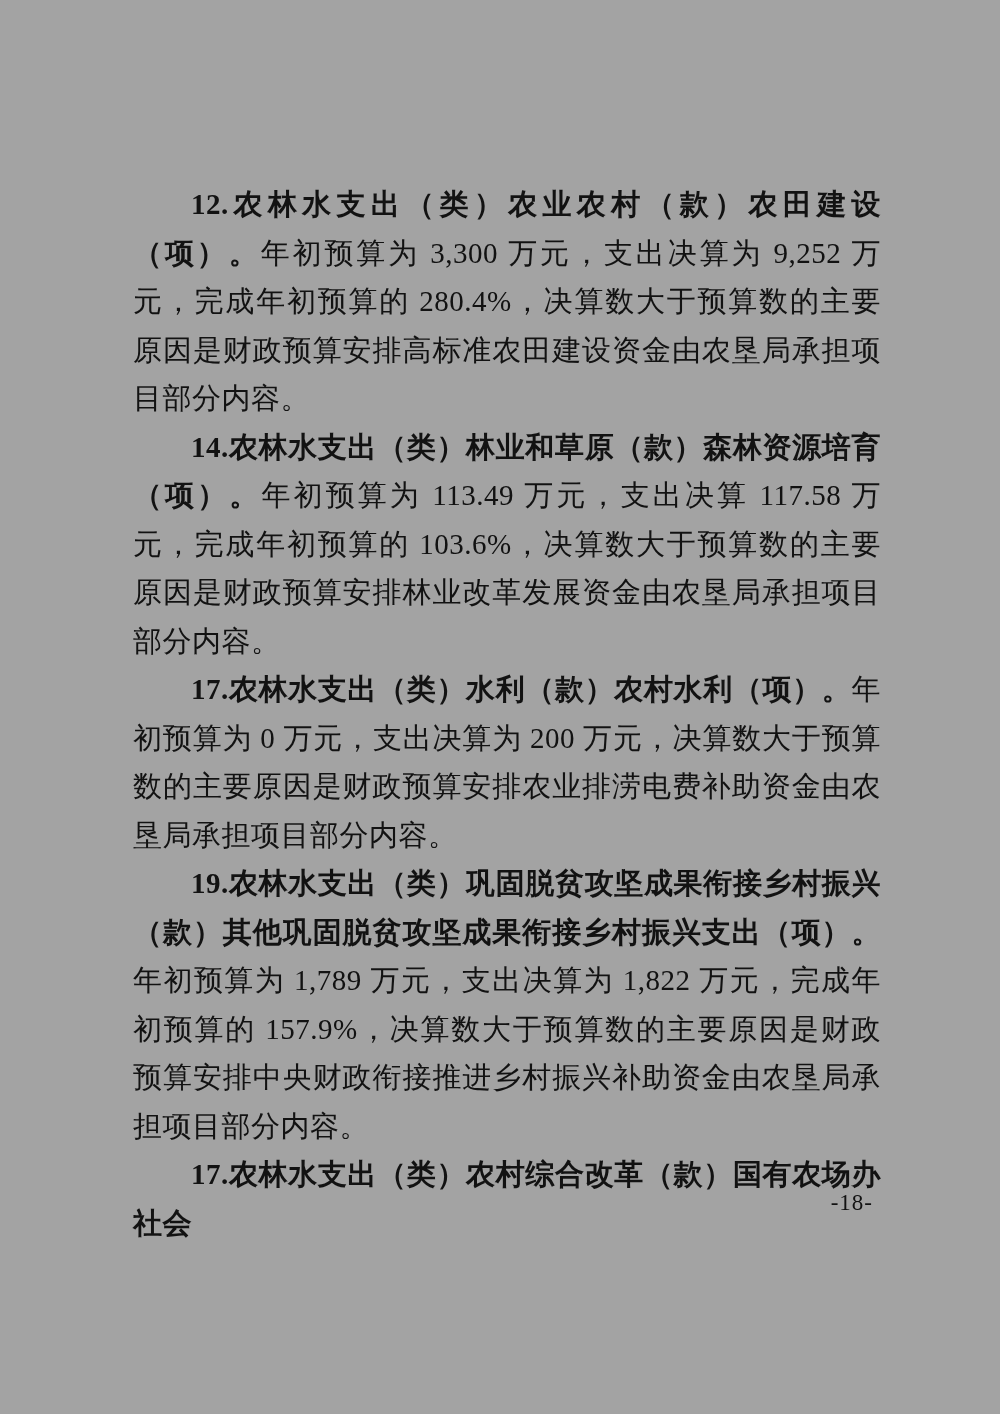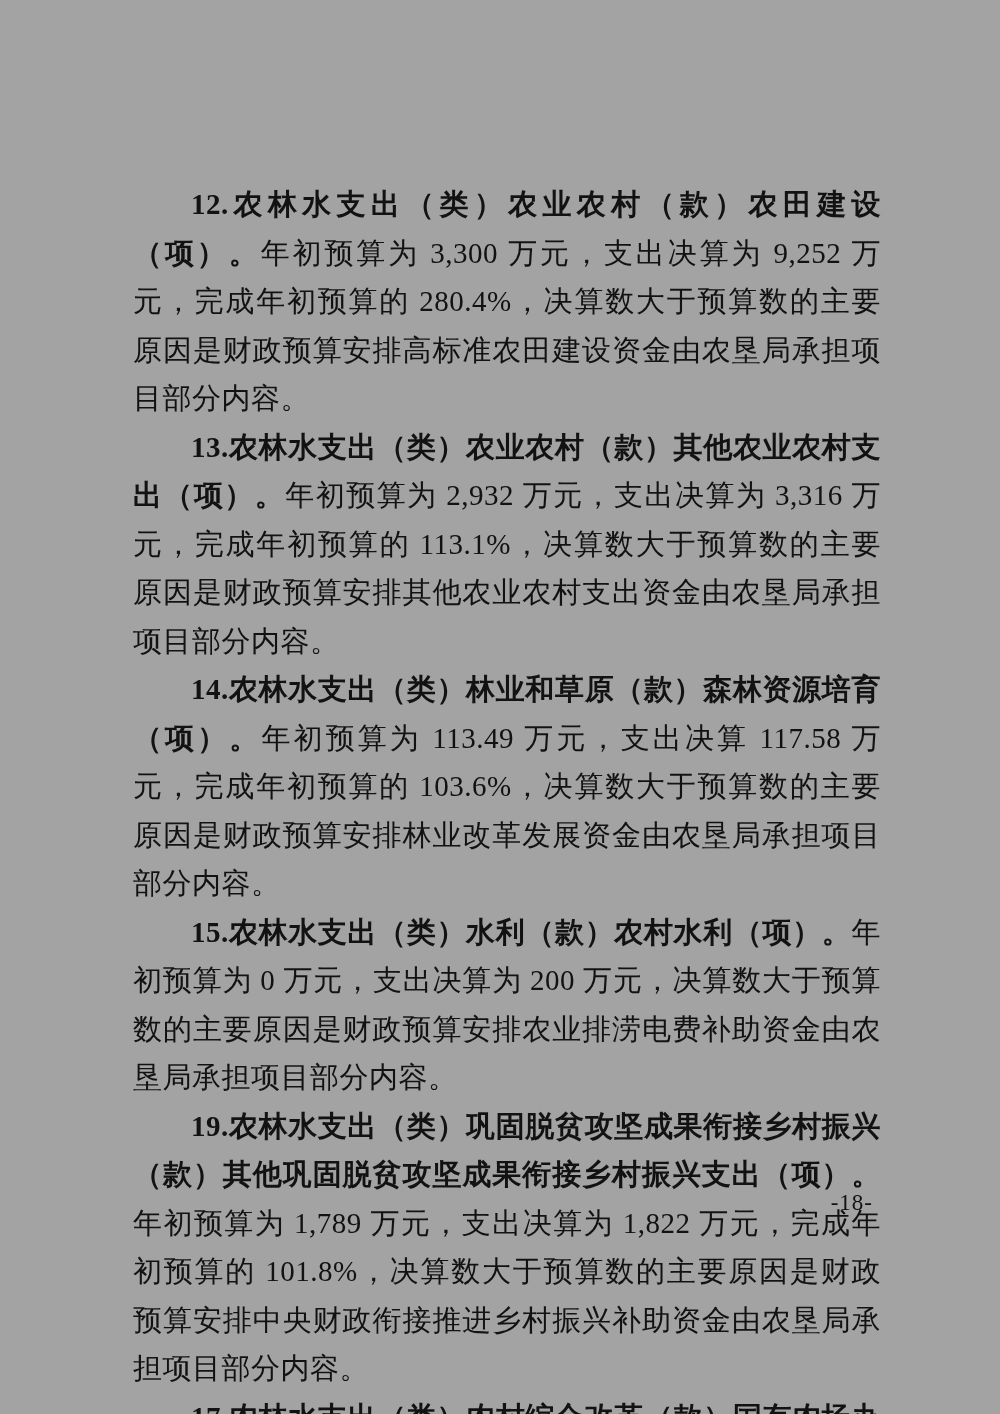--- a/index.html
+++ b/index.html
@@ -50,29 +50,26 @@
 </style>
 </head>
 <body>
 
 <div class="page">
   <div class="content">
     <p>
       <span class="para-heading">12.农林水支出（类）农业农村（款）农田建设（项）。</span><span class="para-body">年初预算为 3,300 万元，支出决算为 9,252 万元，完成年初预算的 280.4%，决算数大于预算数的主要原因是财政预算安排高标准农田建设资金由农垦局承担项目部分内容。</span>
     </p>
     <p>
-      <span class="para-heading">13.农林水支出（类）农业农村（款）其他农业农村支出（项）。</span><span class="para-body">年初预算为 2,932 万元，支出决算为 3,316 万元，完成年初预算的 113.1%，决算数大于预算数的主要原因是财政预算安排其他农业农村支出资金由农垦局承担项目部分内容。</span>
-    </p>
-    <p>
       <span class="para-heading">14.农林水支出（类）林业和草原（款）森林资源培育（项）。</span><span class="para-body">年初预算为 113.49 万元，支出决算 117.58 万元，完成年初预算的 103.6%，决算数大于预算数的主要原因是财政预算安排林业改革发展资金由农垦局承担项目部分内容。</span>
     </p>
     <p>
-      <span class="para-heading">15.农林水支出（类）水利（款）农村水利（项）。</span><span class="para-body">年初预算为 0 万元，支出决算为 200 万元，决算数大于预算数的主要原因是财政预算安排农业排涝电费补助资金由农垦局承担项目部分内容。</span>
+      <span class="para-heading">17.农林水支出（类）水利（款）农村水利（项）。</span><span class="para-body">年初预算为 0 万元，支出决算为 200 万元，决算数大于预算数的主要原因是财政预算安排农业排涝电费补助资金由农垦局承担项目部分内容。</span>
     </p>
     <p>
-      <span class="para-heading">19.农林水支出（类）巩固脱贫攻坚成果衔接乡村振兴（款）其他巩固脱贫攻坚成果衔接乡村振兴支出（项）。</span><span class="para-body">年初预算为 1,789 万元，支出决算为 1,822 万元，完成年初预算的 101.8%，决算数大于预算数的主要原因是财政预算安排中央财政衔接推进乡村振兴补助资金由农垦局承担项目部分内容。</span>
+      <span class="para-heading">19.农林水支出（类）巩固脱贫攻坚成果衔接乡村振兴（款）其他巩固脱贫攻坚成果衔接乡村振兴支出（项）。</span><span class="para-body">年初预算为 1,789 万元，支出决算为 1,822 万元，完成年初预算的 157.9%，决算数大于预算数的主要原因是财政预算安排中央财政衔接推进乡村振兴补助资金由农垦局承担项目部分内容。</span>
     </p>
     <p>
       <span class="para-heading">17.农林水支出（类）农村综合改革（款）国有农场办社会</span><span class="para-body"></span>
     </p>
   </div>
   <div class="page-number">-18-</div>
 </div>
 
 </body></html>

